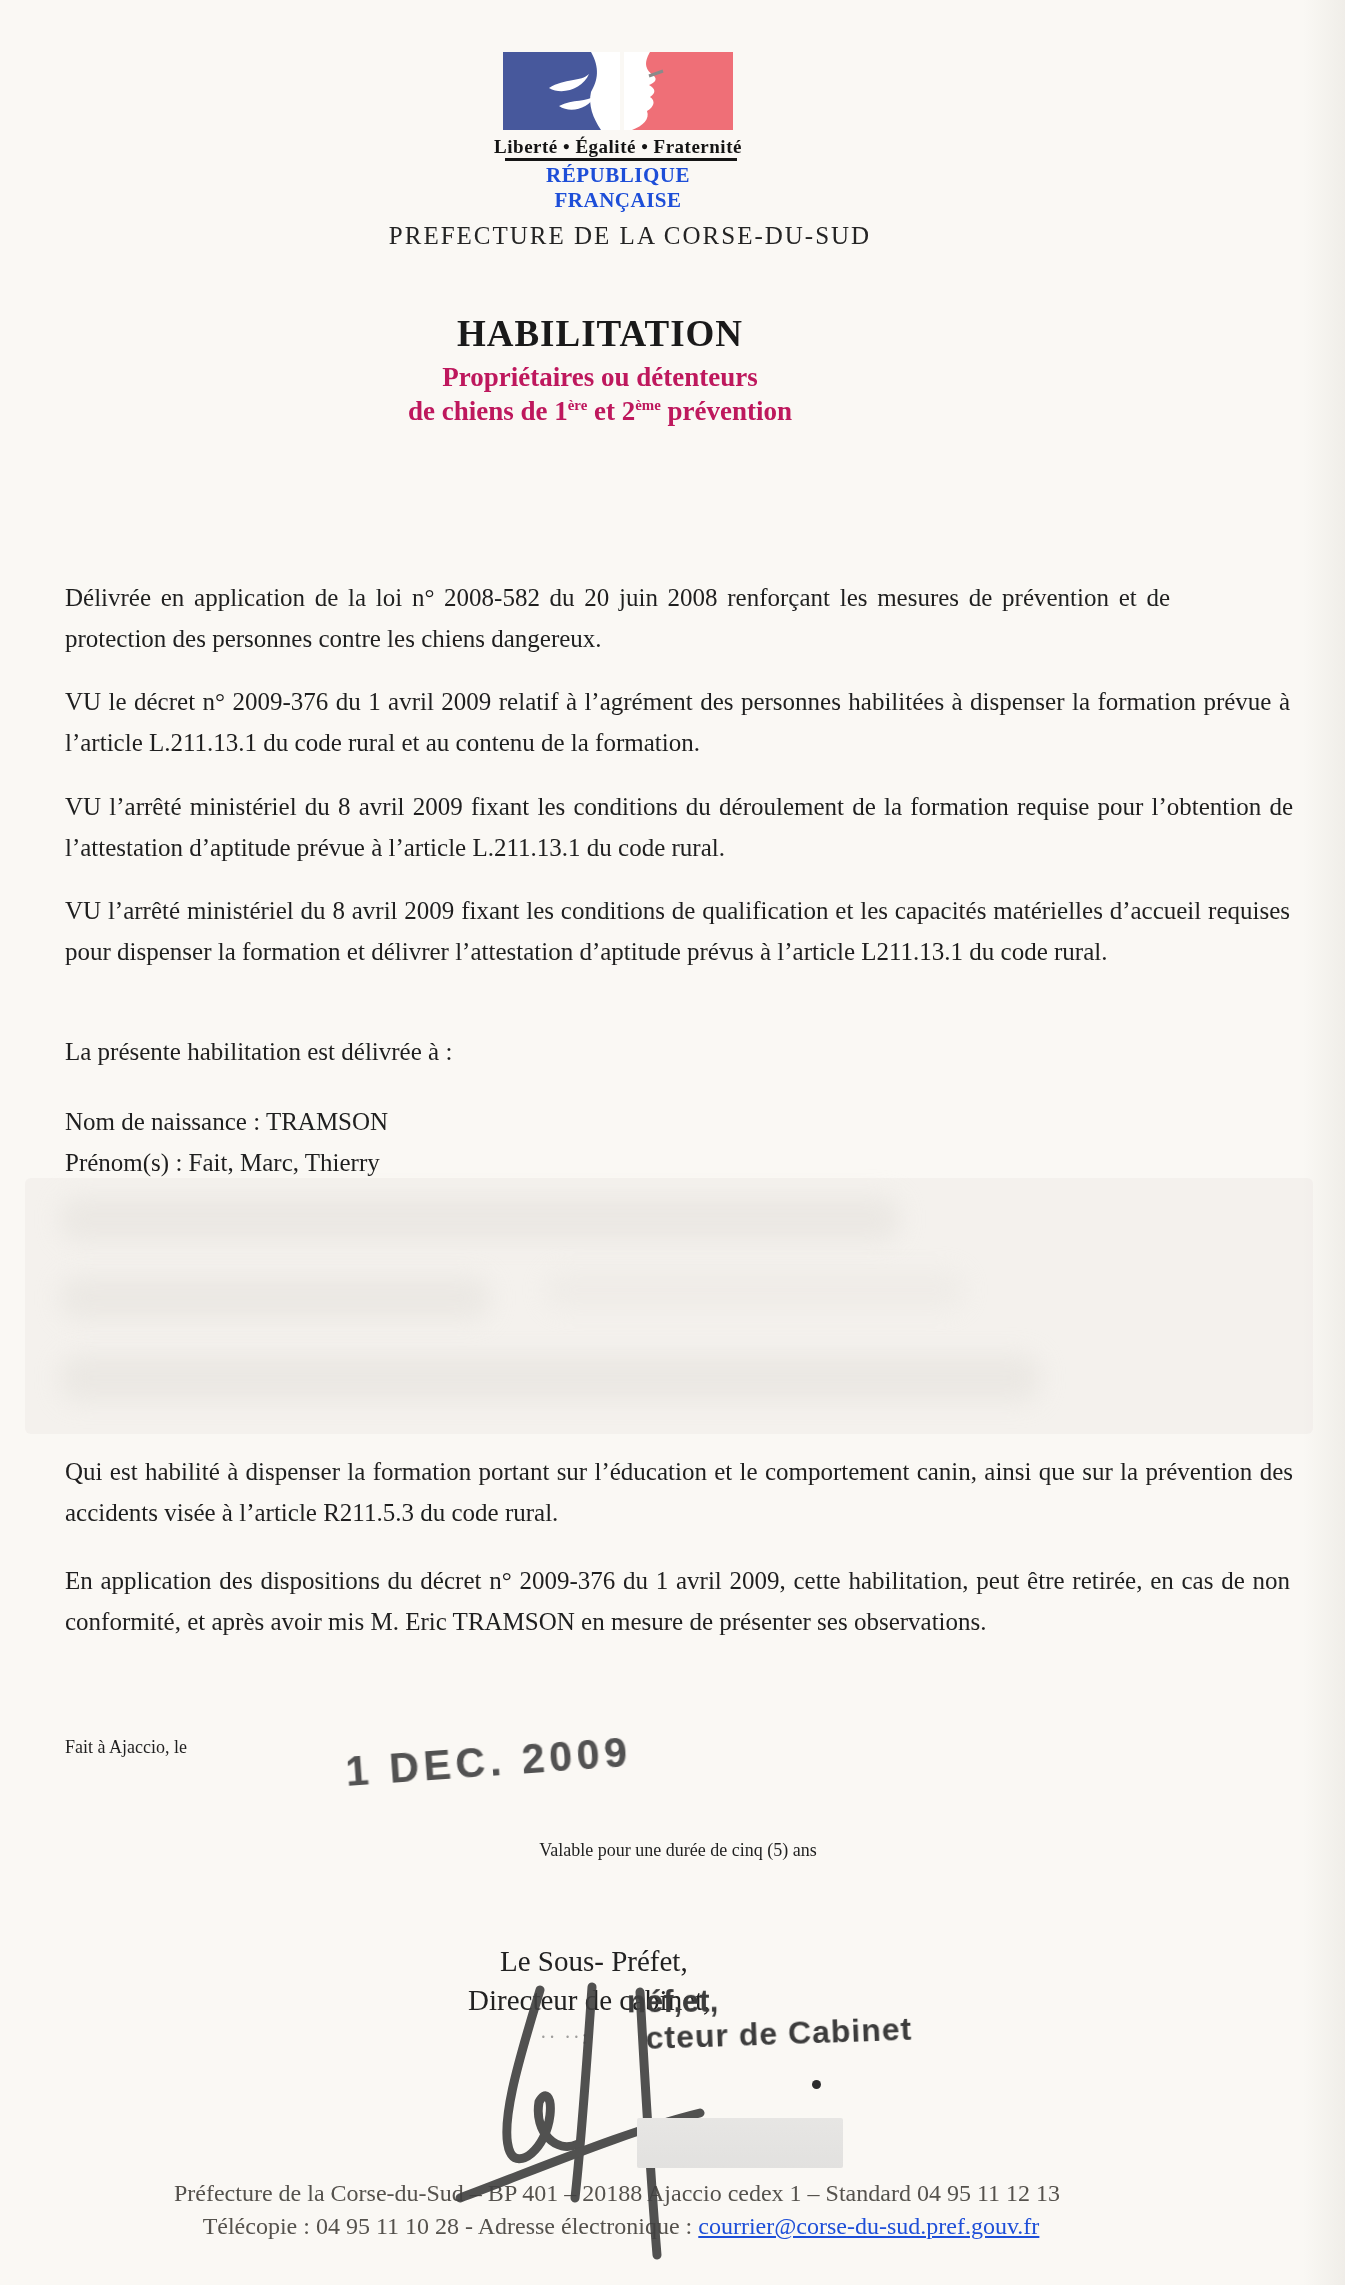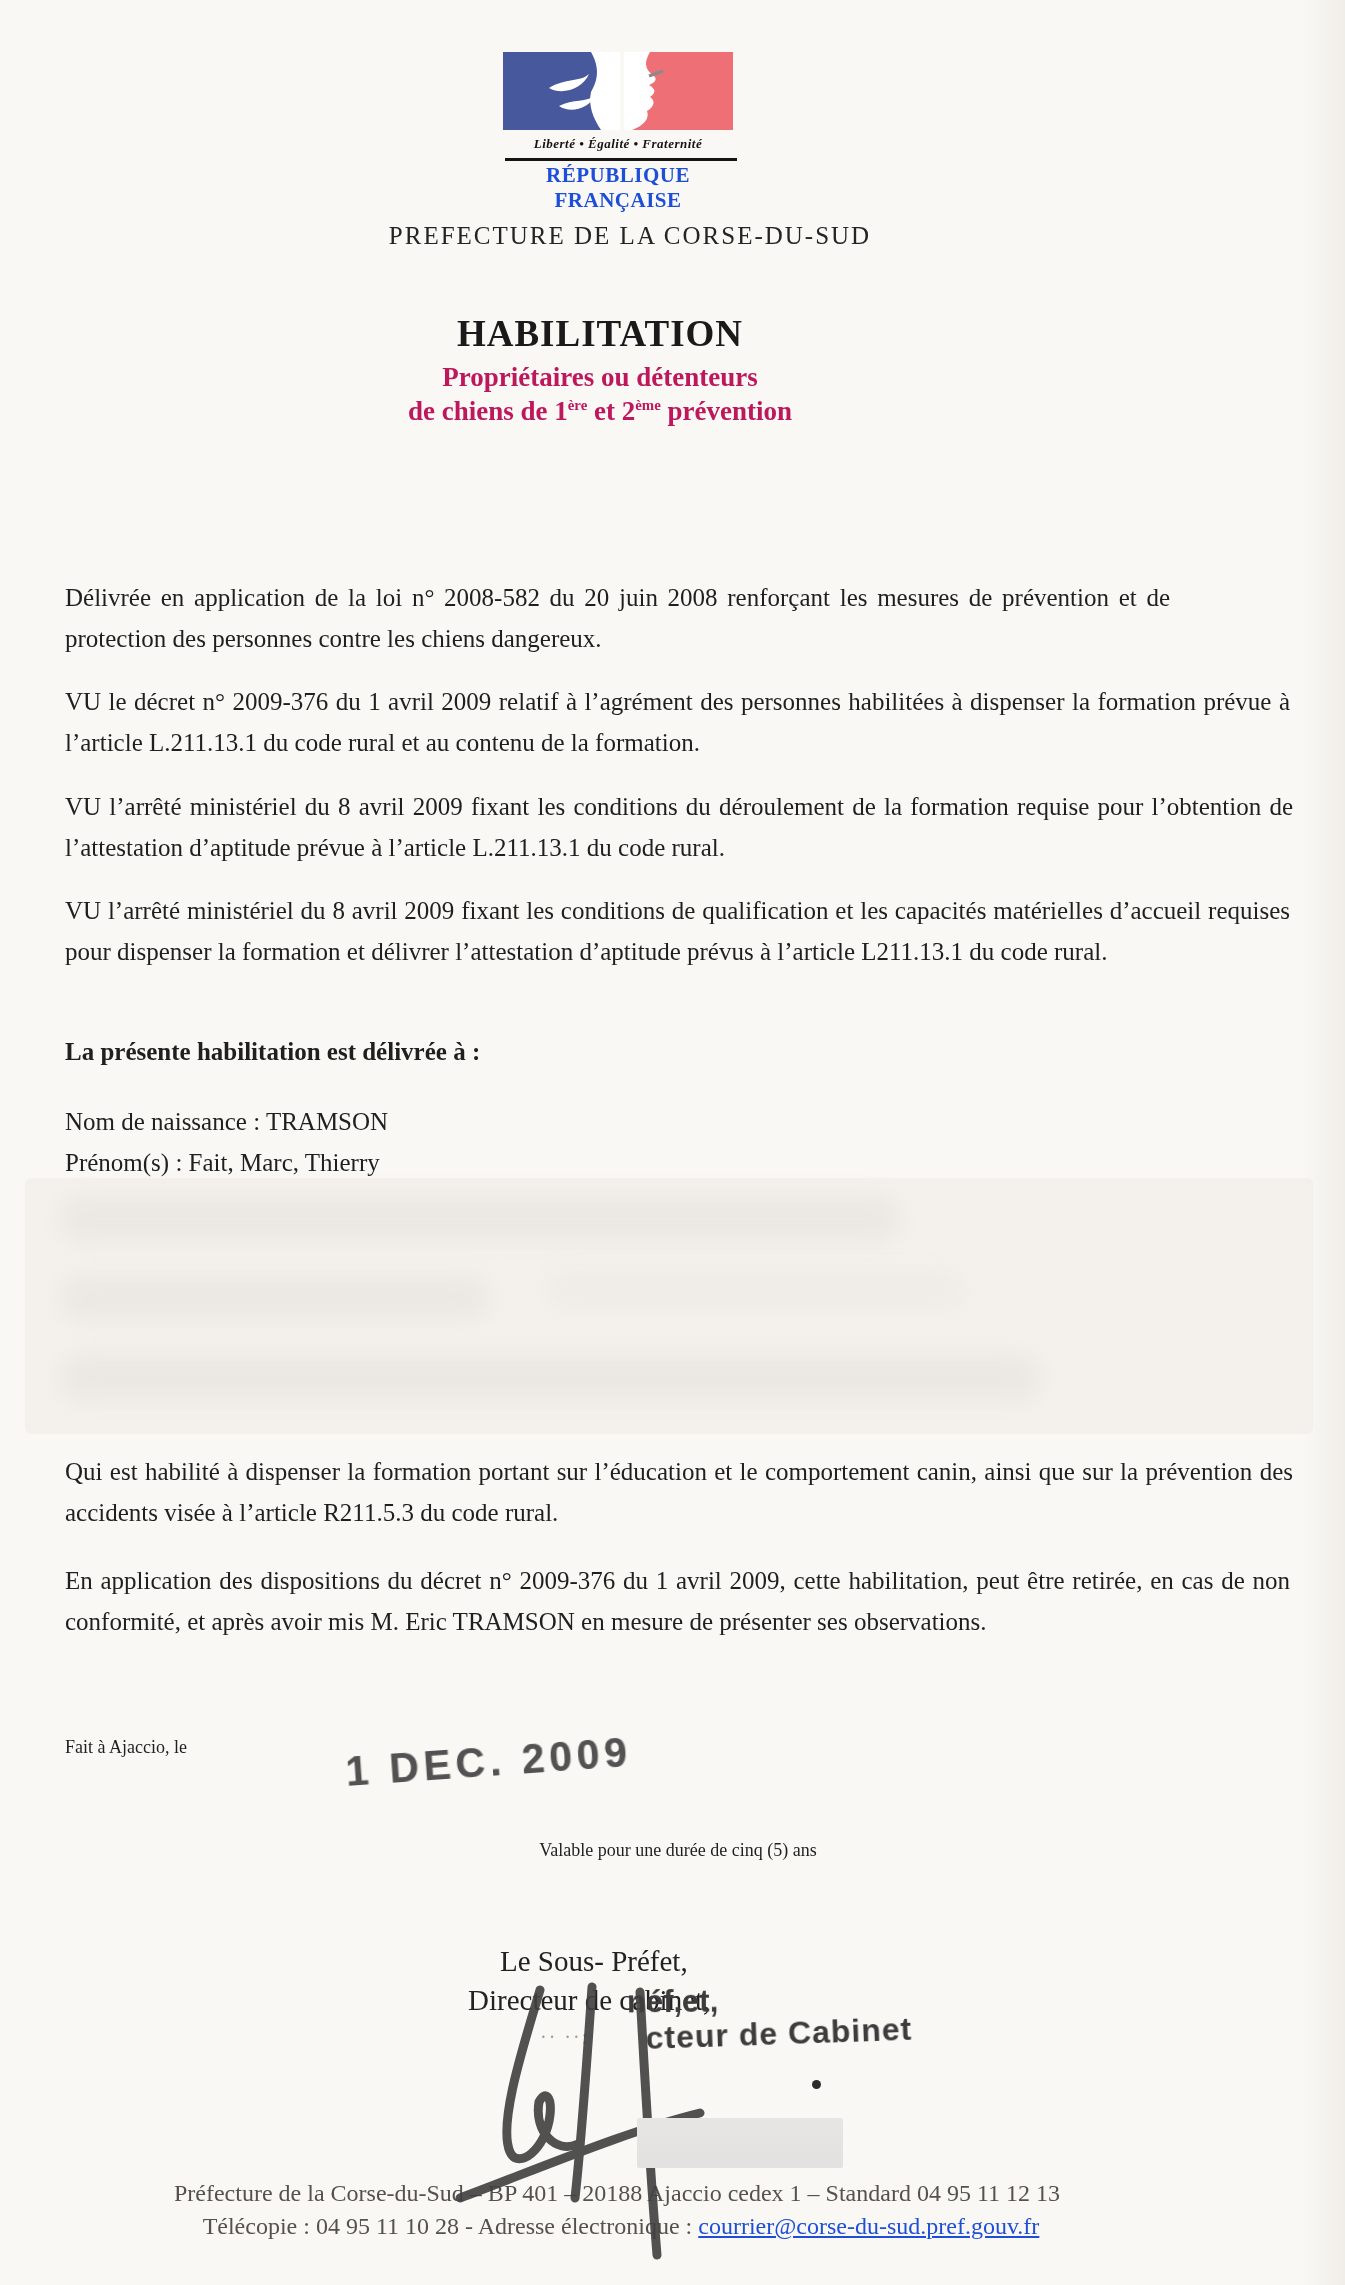--- a/index.html
+++ b/index.html
@@ -5,30 +5,30 @@
   html,body{margin:0;padding:0;background:#e8e6e2;}
   .page{
     position:relative;width:1345px;height:2285px;margin:0 auto;
     background:#faf8f4;overflow:hidden;
     font-family:"Liberation Serif","DejaVu Serif",serif;color:#1e1e1e;
   }
   .edge-shade{position:absolute;right:0;top:0;width:42px;height:100%;
     background:linear-gradient(to right,rgba(150,143,130,0),rgba(150,143,130,0.10));}
   .abs{position:absolute;}
   .center{text-align:center;}
-  .logo-motto{font-size:13px;font-weight:bold;font-style:italic;color:#141414;letter-spacing:.5px;}
+  .logo-motto{font-size:19px;font-weight:bold;color:#141414;letter-spacing:.5px;}
   .logo-rule{background:#151515;height:3px;}
   .logo-republic{font-size:21px;font-weight:bold;color:#1d4ed8;letter-spacing:.5px;}
   .prefecture{font-size:25px;letter-spacing:2px;color:#242424;}
   .doc-title{font-size:37px;font-weight:bold;letter-spacing:1px;color:#1a1a1a;}
   .doc-sub{font-size:27px;font-weight:bold;color:#be185d;}
   .doc-sub sup{font-size:0.55em;vertical-align:super;letter-spacing:0;}
   .body-par{font-size:25px;line-height:41px;text-align:justify;color:#1f1f1f;}
   .body-line{font-size:25px;line-height:41px;color:#1f1f1f;}
-  .bold{font-weight:bold;text-align:center;}
+  .bold{font-weight:normal;text-align:center;}
   .redaction{background:rgba(233,230,226,0.38);border-radius:6px;}
   .blur-blob{position:absolute;background:#e4e1dc;filter:blur(12px);opacity:.55;border-radius:18px;}
   .date-stamp{
     font-family:"Liberation Sans","DejaVu Sans",sans-serif;font-weight:bold;
     font-size:42px;letter-spacing:5px;color:#525252;
     transform:rotate(-4deg) scaleX(.97);transform-origin:left top;
     text-shadow:1px 0 0 rgba(82,82,82,.35);filter:blur(.3px);white-space:nowrap;
   }
   .closing-line{font-size:18px;color:#1f1f1f;white-space:nowrap;}
   .sig-typed{font-size:29px;color:#222;white-space:nowrap;}

